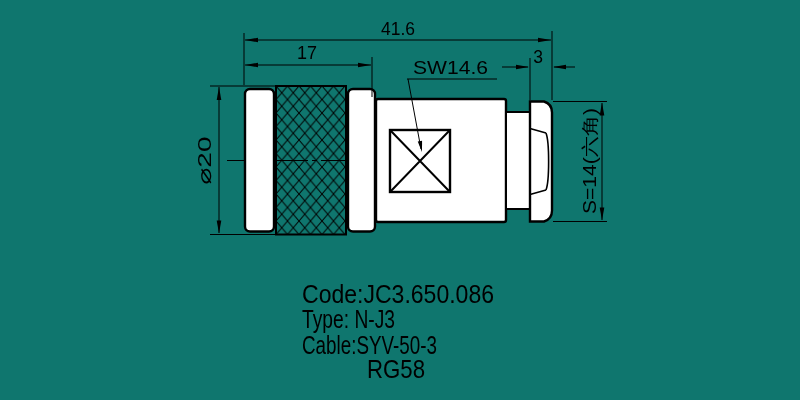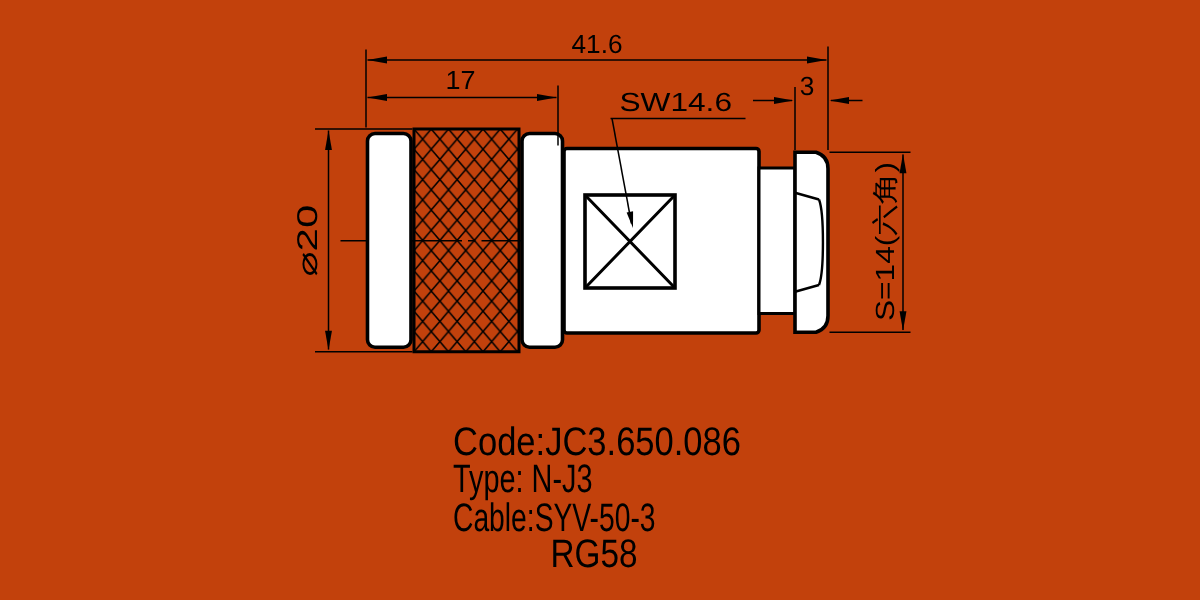--- a/index.html
+++ b/index.html
@@ -1,16 +1,16 @@
 <!DOCTYPE html>
 <html><head>
 <meta charset="utf-8">
 <style>
   html,body{margin:0;padding:0;background:#fff;}
-  .canvas{position:relative;width:800px;height:400px;background:#c2410c;overflow:hidden;}
+  .canvas{position:relative;width:800px;height:400px;background:#0f766e;overflow:hidden;}
   svg{display:block;}
   text{font-family:"Liberation Sans","DejaVu Sans",sans-serif;fill:#000;}
   .dim-label{font-size:17.5px;}
   .note-label{font-size:26.5px;}
   .rot-label{font-size:19px;}
 </style>
 </head>
 <body>
 
 <div class="canvas">

